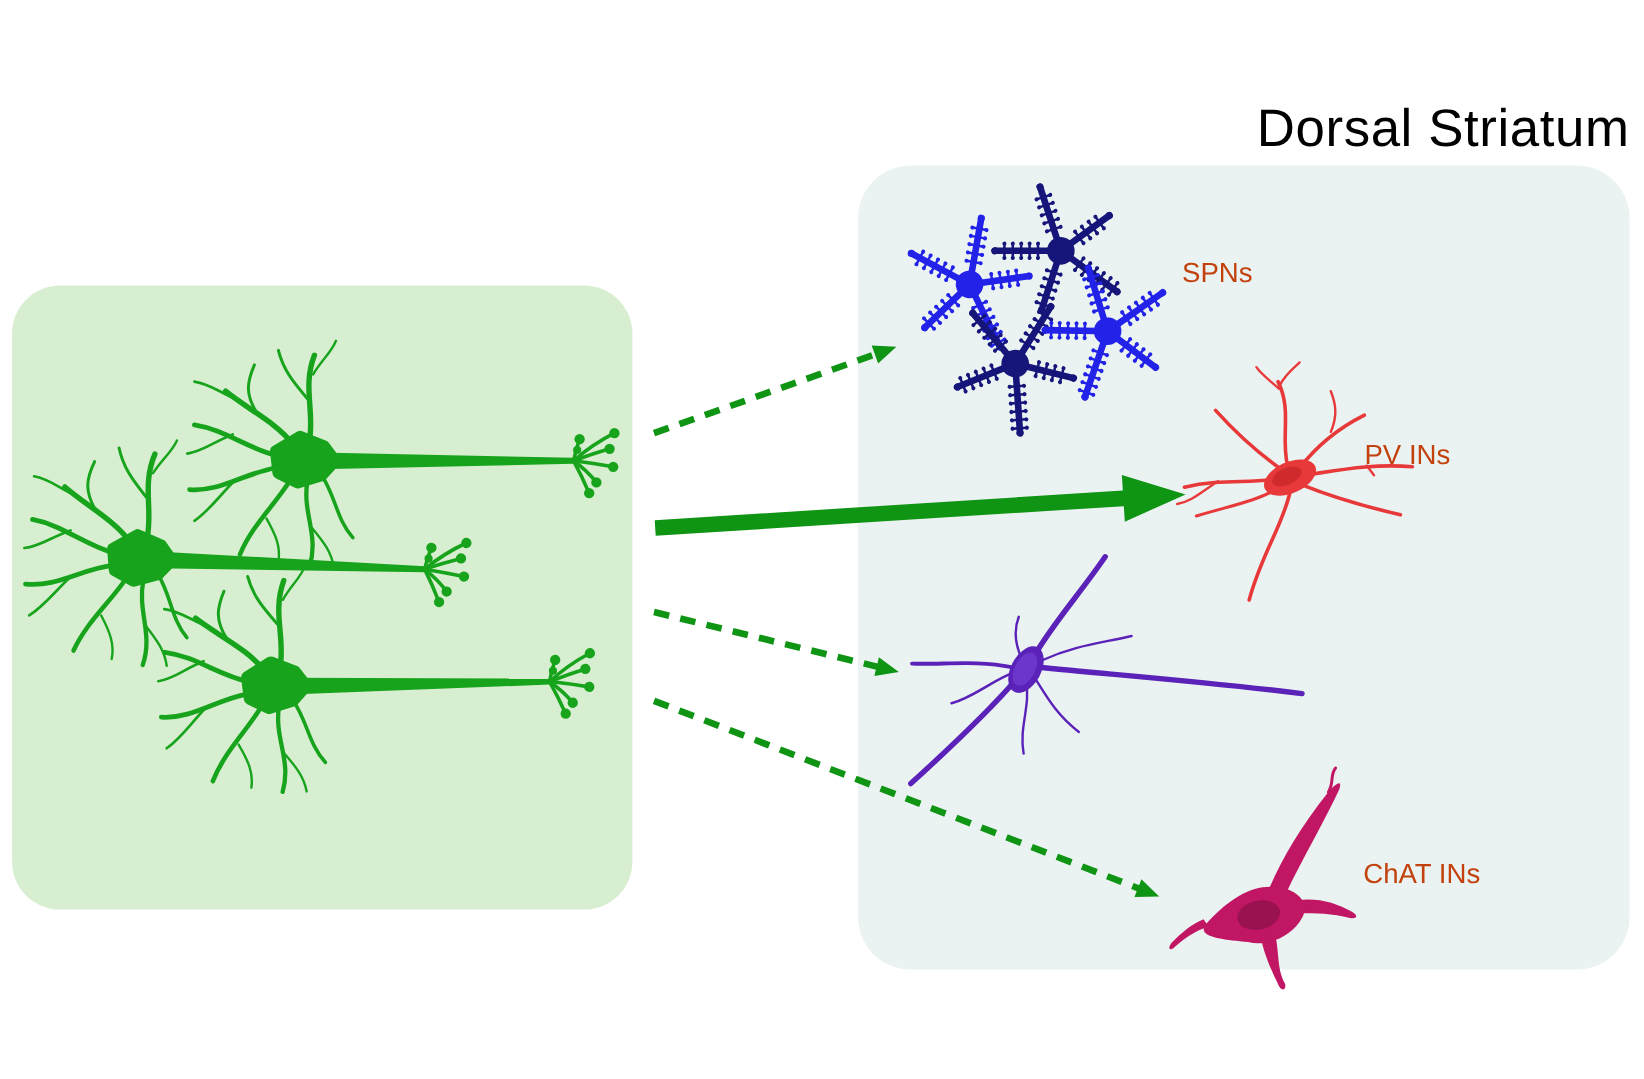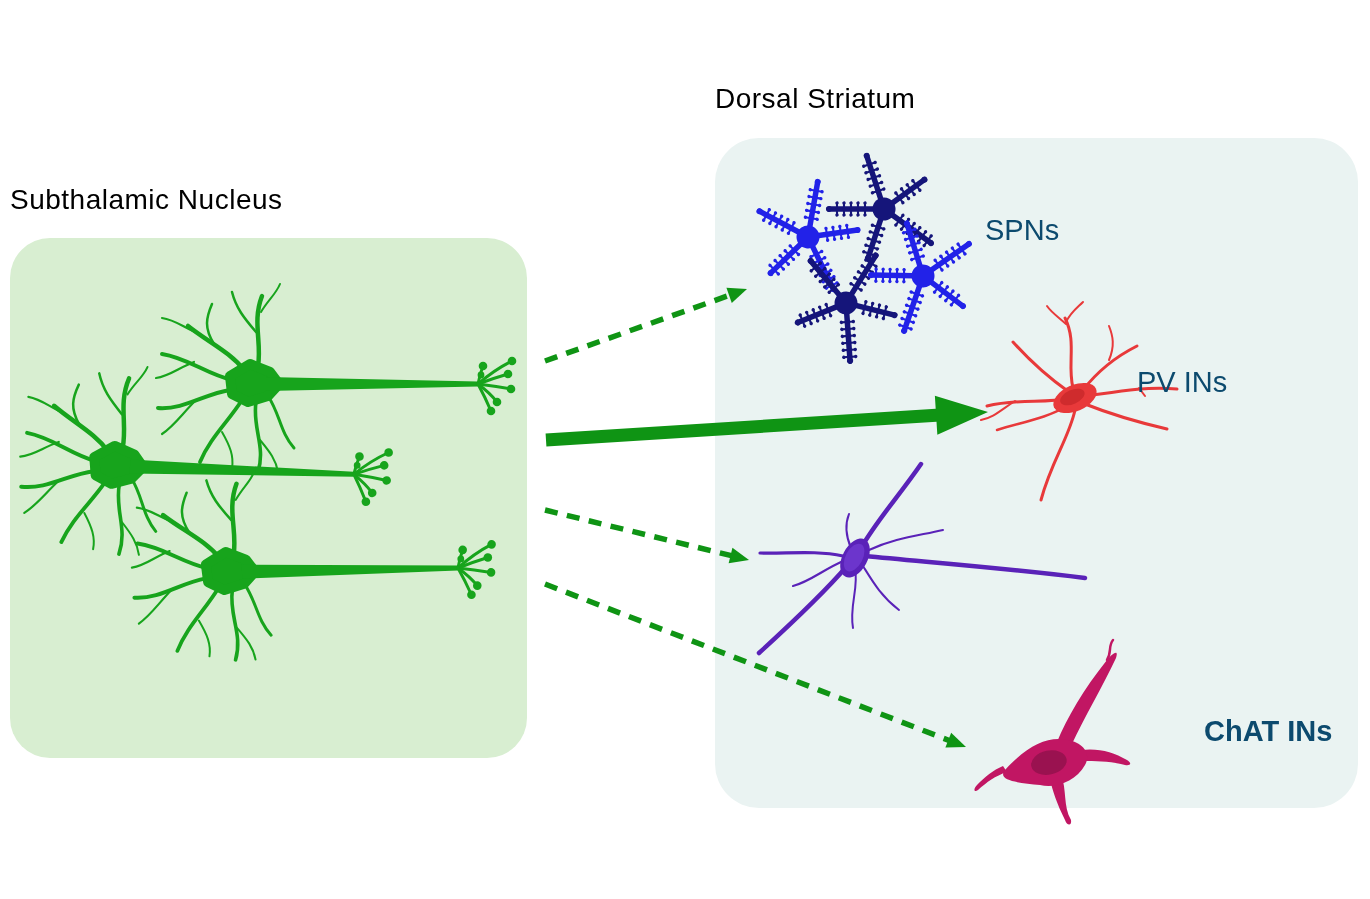--- a/index.html
+++ b/index.html
@@ -10,48 +10,47 @@
     overflow:hidden;
     font-family:"Liberation Sans", sans-serif;
   }
   .region-box{
     position:absolute;
   }
   #stn-box{left:10px;top:238px;width:517px;height:520px;border-radius:40px;}
   #ds-box{left:715px;top:138px;width:643px;height:670px;border-radius:44px;}
   .region-title{
     position:absolute;
-    font-size:28px;
+    font-size:44px;
     color:#000000;
-    text-align:left;
+    text-align:right;
     white-space:nowrap;
     letter-spacing:0.5px;
   }
   #stn-title{left:10px;top:184px;width:517px;}
   #ds-title{left:715px;top:83px;width:643px;}
   .cell-label{
     position:absolute;
-    font-size:29px;
-    color:#0c4a6e;
+    font-size:23px;
+    color:#c2410c;
     white-space:nowrap;
   }
   #lbl-spns{left:985px;top:214px;}
   #lbl-pv{left:1137px;top:366px;}
   #lbl-som{left:977px;top:549px;}
-  #lbl-chat{left:1204px;top:715px;font-weight:bold;}
+  #lbl-chat{left:1136px;top:715px;}
   #art{position:absolute;left:0;top:0;}
 </style>
 </head>
 <body>
 
 <div class="stage">
   <div class="region-box" id="stn-box" style="background: rgb(216, 238, 209);"></div>
   <div class="region-box" id="ds-box" style="background: rgb(234, 243, 242);"></div>
 
-  <div class="region-title" id="stn-title">Subthalamic Nucleus</div>
   <div class="region-title" id="ds-title">Dorsal Striatum</div>
 
   <svg id="art" width="1370" height="899">
       <g>
         <line x1="545" y1="361" x2="733.8126618116979" y2="293.70043737404825" stroke="#0f9414" stroke-width="5.5" stroke-dasharray="13 9.5"></line>
         <polygon points="747,289 731.7888623867605,302.9147868295238 726.4169339592768,287.84354318575004" fill="#0f9414"></polygon>
       </g>
       <g>
         <polygon points="546.4109409739156,446.48699680252406 936.5149665537231,421.77452459384847 937.3368485015542,434.7485181988966 988,412 934.8712026580608,395.8265373837522 935.693084605892,408.80053098880035 545.5890590260844,433.51300319747594" fill="#0f9414"></polygon>
       </g>

